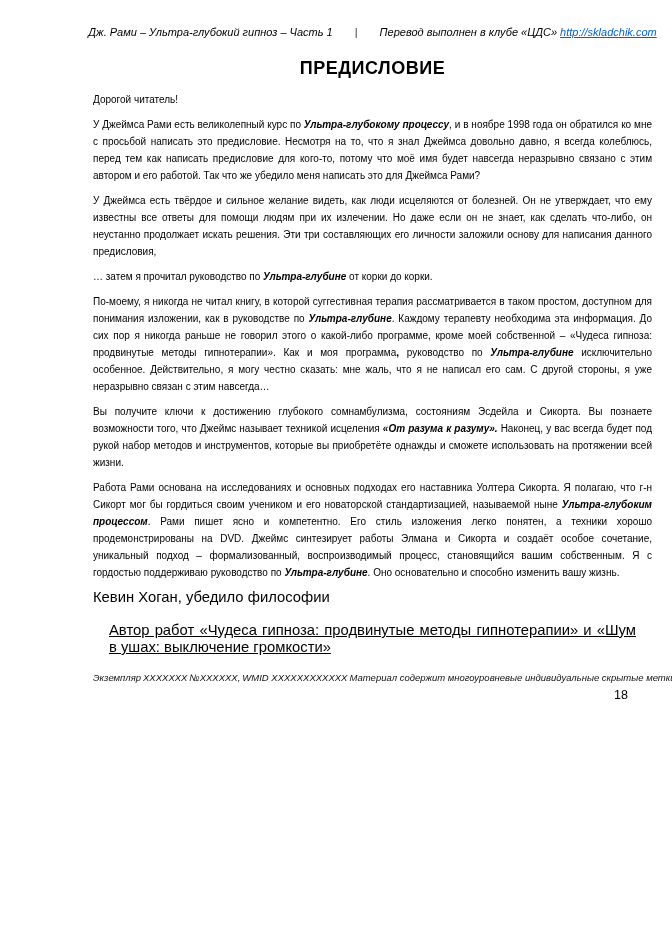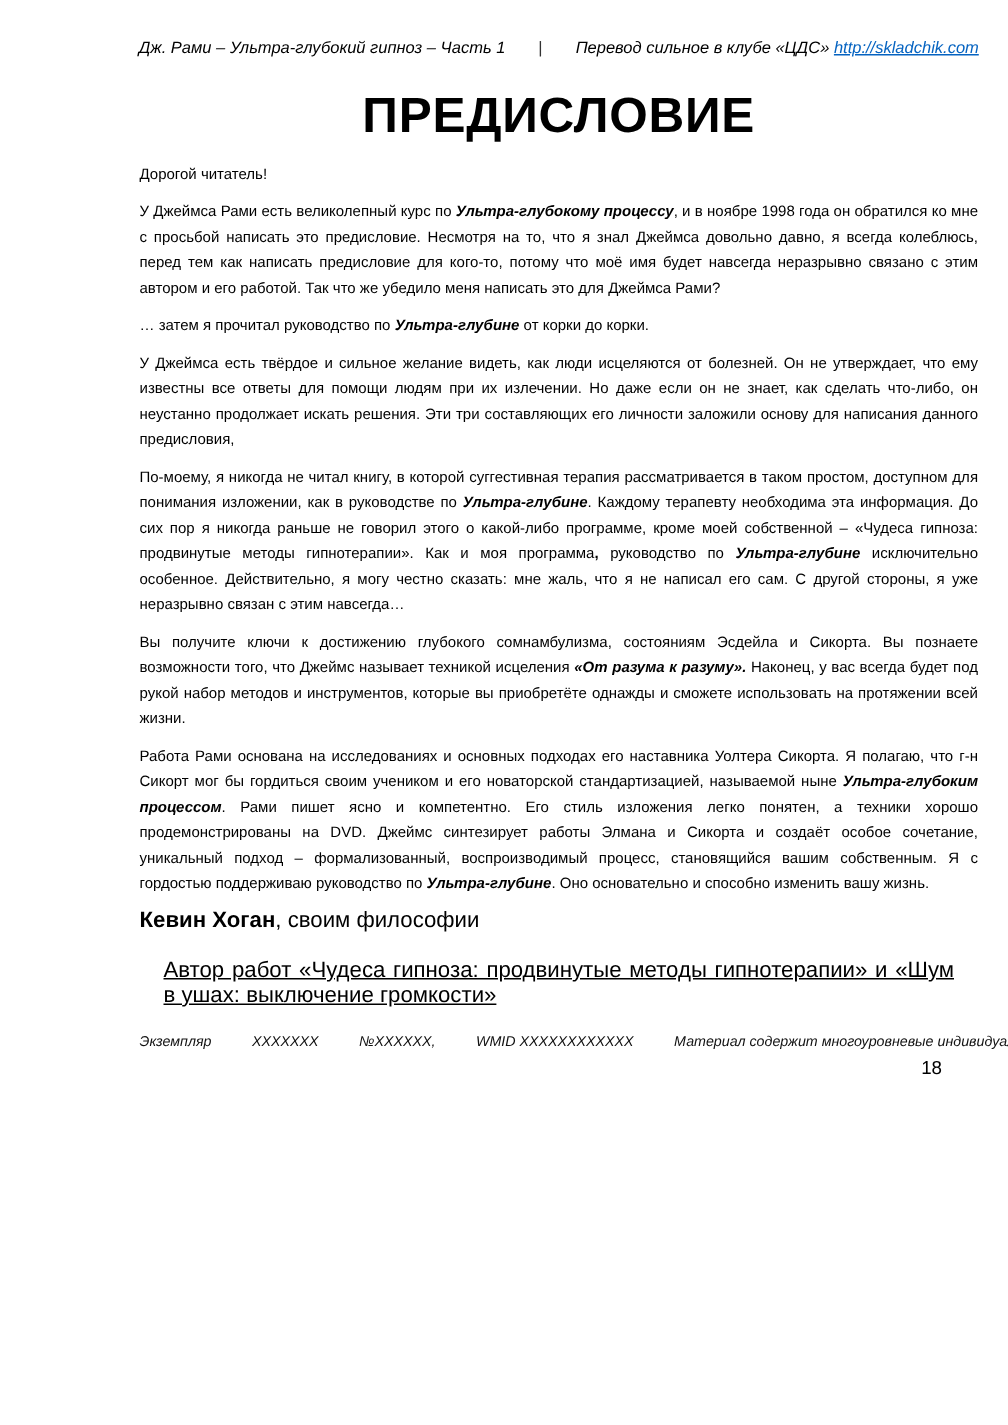--- a/index.html
+++ b/index.html
@@ -20,85 +20,85 @@
     display:flex;justify-content:center;align-items:baseline;
     gap:16px;
     font-size:11px;font-style:italic;color:#000;
     white-space:nowrap;
   }
   .doc-header .sep{margin:0 6px;font-style:normal;color:#333;}
   a.header-link{color:#0563c1;font-style:italic;text-align:center;}
   
   .title{
     text-align:center;
-    font-size:33px;font-weight:bold;
+    font-size:18px;font-weight:bold;
     letter-spacing:.5px;
     margin:20px 0 12px 0;
   }
   
   .salutation{
     font-size:10px;line-height:17px;margin:0 0 8px 0;
   }
   .body-par{
     font-size:10px;line-height:17px;
     text-align:justify;
     margin:0 0 8px 0;
   }
   .body-par span.bi{font-weight:bold;font-style:italic;}
   .body-par span.b{font-weight:bold;}
   
   .sig{margin-top:0;}
   .sig-line1{font-size:14.8px;line-height:17px;margin:0;}
-  .sig-name{font-weight:bold;}
+  .sig-name{font-weight:normal;}
   .sig-works{
     font-size:14.8px;line-height:17px;text-align:justify;margin:16px;text-decoration:underline;
   }
   
   .doc-footer{
-    display:flex;align-items:baseline;gap:27px;
+    display:flex;align-items:baseline;gap:2px;
     margin-top:9px;
     font-size:9.5px;font-style:italic;color:#111;
     white-space:nowrap;
   }
   .page-number{
     text-align:right;
     padding-right:24px;
     font-size:12.5px;
     margin-top:5px;
   }
 </style>
 </head>
 <body>
 
 <div class="page">
 
   <div class="doc-header">
     <span>Дж. Рами – Ультра-глубокий гипноз – Часть 1</span>
     <span class="sep">|</span>
     <span>
-      <span>Перевод сильное в клубе «ЦДС»</span>
+      <span>Перевод выполнен в клубе «ЦДС»</span>
       <a class="header-link" href="#" style="color: rgb(5, 99, 193);">http://skladchik.com</a>
     </span>
   </div>
 
   <h1 class="title">ПРЕДИСЛОВИЕ</h1>
 
   <p class="salutation">Дорогой читатель!</p>
 
   <div>
       <p class="body-par"><span>У Джеймса Рами есть великолепный курс по </span><span class="bi">Ультра-глубокому процессу</span><span>, и в ноябре 1998 года он обратился ко мне с просьбой написать это предисловие. Несмотря на то, что я знал Джеймса довольно давно, я всегда колеблюсь, перед тем как написать предисловие для кого-то, потому что моё имя будет навсегда неразрывно связано с этим автором и его работой. Так что же убедило меня написать это для Джеймса Рами?</span></p>
+      <p class="body-par"><span>У Джеймса есть твёрдое и сильное желание видеть, как люди исцеляются от болезней. Он не утверждает, что ему известны все ответы для помощи людям при их излечении. Но даже если он не знает, как сделать что-либо, он неустанно продолжает искать решения. Эти три составляющих его личности заложили основу для написания данного предисловия,</span></p>
       <p class="body-par"><span>… затем я прочитал руководство по </span><span class="bi">Ультра-глубине</span><span> от корки до корки.</span></p>
-      <p class="body-par"><span>У Джеймса есть твёрдое и сильное желание видеть, как люди исцеляются от болезней. Он не утверждает, что ему известны все ответы для помощи людям при их излечении. Но даже если он не знает, как сделать что-либо, он неустанно продолжает искать решения. Эти три составляющих его личности заложили основу для написания данного предисловия,</span></p>
       <p class="body-par"><span>По-моему, я никогда не читал книгу, в которой суггестивная терапия рассматривается в таком простом, доступном для понимания изложении, как в руководстве по </span><span class="bi">Ультра-глубине</span><span>. Каждому терапевту необходима эта информация. До сих пор я никогда раньше не говорил этого о какой-либо программе, кроме моей собственной – «Чудеса гипноза: продвинутые методы гипнотерапии». Как и моя программа</span><span class="b">,</span><span> руководство по </span><span class="bi">Ультра-глубине</span><span> исключительно особенное. Действительно, я могу честно сказать: мне жаль, что я не написал его сам. С другой стороны, я уже неразрывно связан с этим навсегда…</span></p>
       <p class="body-par"><span>Вы получите ключи к достижению глубокого сомнамбулизма, состояниям Эсдейла и Сикорта. Вы познаете возможности того, что Джеймс называет техникой исцеления </span><span class="bi">«От разума к разуму».</span><span> Наконец, у вас всегда будет под рукой набор методов и инструментов, которые вы приобретёте однажды и сможете использовать на протяжении всей жизни.</span></p>
       <p class="body-par"><span>Работа Рами основана на исследованиях и основных подходах его наставника Уолтера Сикорта. Я полагаю, что г-н Сикорт мог бы гордиться своим учеником и его новаторской стандартизацией, называемой ныне </span><span class="bi">Ультра-глубоким процессом</span><span>. Рами пишет ясно и компетентно. Его стиль изложения легко понятен, а техники хорошо продемонстрированы на DVD. Джеймс синтезирует работы Элмана и Сикорта и создаёт особое сочетание, уникальный подход – формализованный, воспроизводимый процесс, становящийся вашим собственным. Я с гордостью поддерживаю руководство по </span><span class="bi">Ультра-глубине</span><span>. Оно основательно и способно изменить вашу жизнь.</span></p>
     </div>
 
   <div class="sig">
-    <p class="sig-line1"><span class="sig-name">Кевин Хоган</span><span>, своим философии</span></p>
+    <p class="sig-line1"><span class="sig-name">Кевин Хоган</span><span>, убедило философии</span></p>
     <p class="sig-works">Автор работ «Чудеса гипноза: продвинутые методы гипнотерапии» и «Шум в ушах: выключение громкости»</p>
   </div>
 
   <div class="doc-footer">
       <span>Экземпляр</span>
       <span>XXXXXXX</span>
       <span>№XXXXXX,</span>
       <span>WMID XXXXXXXXXXXX</span>
       <span>Материал содержит многоуровневые индивидуальные скрытые метки</span>
     </div>

